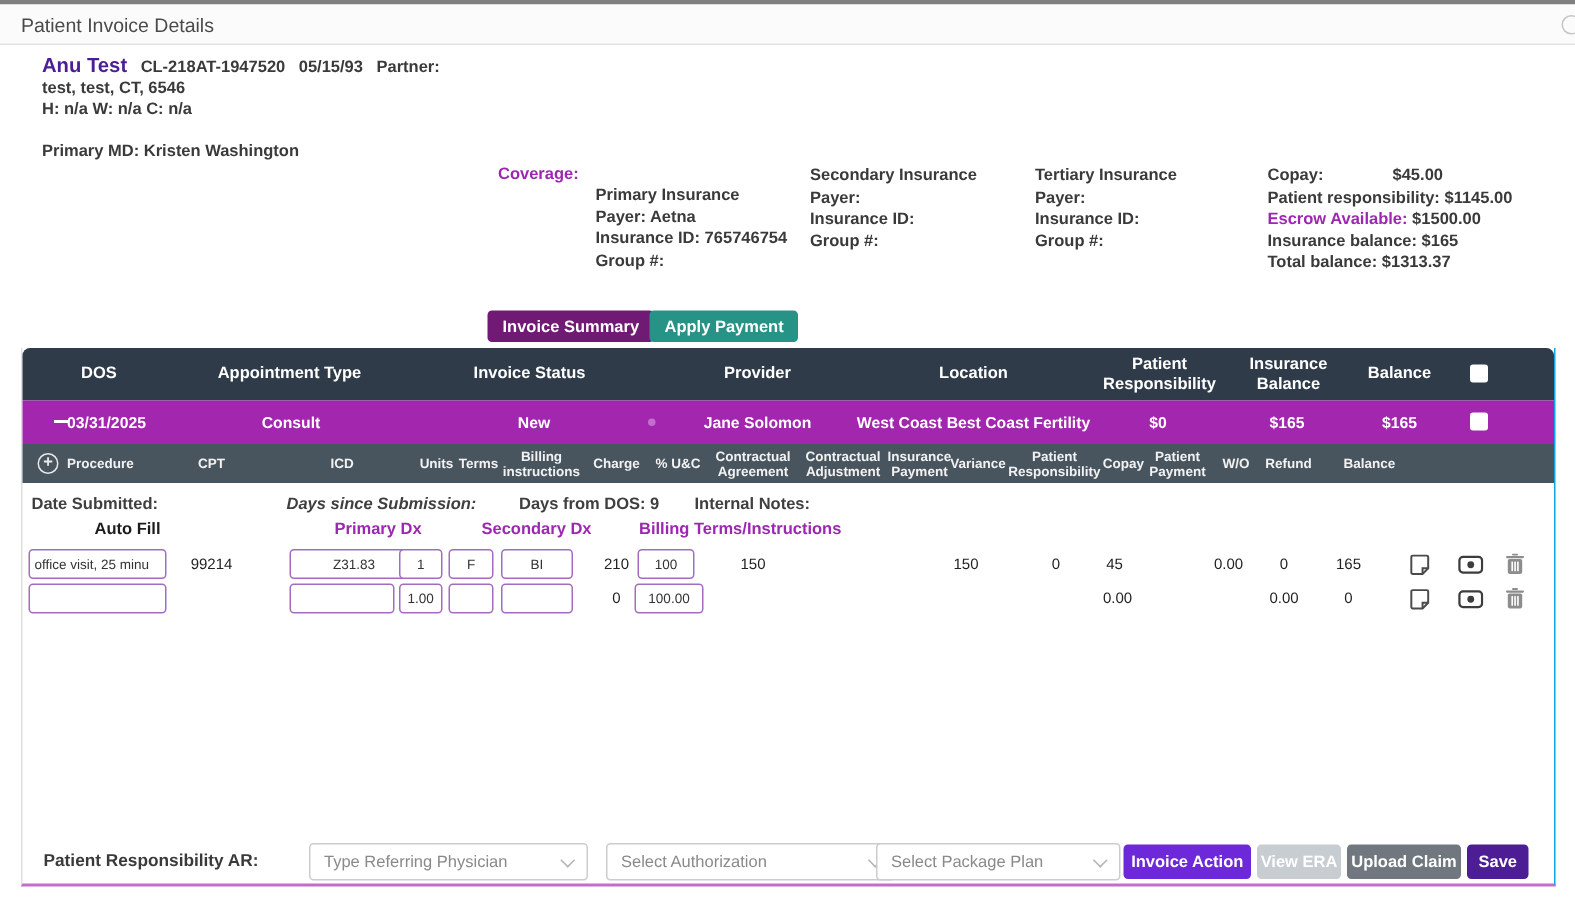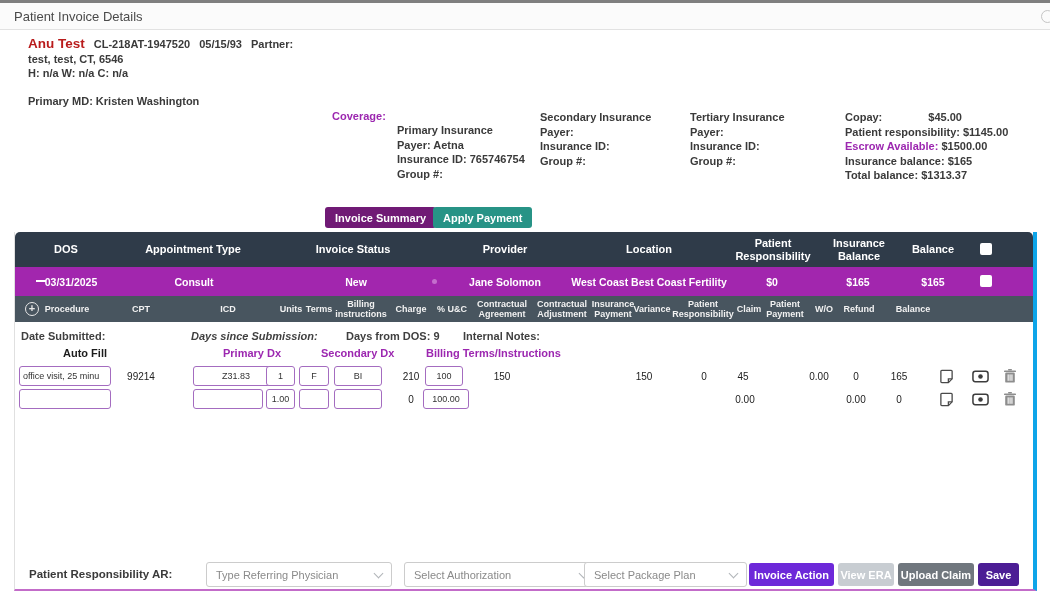--- a/index.html
+++ b/index.html
@@ -7,34 +7,34 @@
   .screen { position:relative; width:1050px; height:605px; background:#fff; overflow:hidden; }
 
   
   .topstrip { position:absolute; left:0; top:0; width:100%; height:3px; background:#7f7f7f; }
   .titlebar { position:absolute; left:0; top:3px; width:100%; height:27px; background:#fbfbfb; border-bottom:1px solid #e2e2e2; }
   .pagetitle { position:absolute; left:14px; top:0; line-height:27px; font-size:13px; color:#4a4a4a; }
   .cornercircle { position:absolute; left:1041px; top:10px; width:13px; height:13px; border:1.5px solid #c5c5c5; border-radius:50%; }
 
   
   .ptline { position:absolute; font-size:11px; font-weight:bold; color:#3a3a3a; white-space:nowrap; }
-  .ptname { font-size:13.5px; color:#b91c1c; }
+  .ptname { font-size:13.5px; color:#4c1d95; }
   .ptsub { font-size:11px; margin-left:9px; }
 
   
   .covlabel { position:absolute; font-size:11px; font-weight:bold; color:#9c27b0; }
   .covcol { position:absolute; font-size:11px; font-weight:bold; color:#3a3a3a; line-height:14.5px; white-space:nowrap; }
   .covrow1 { display:flex; justify-content:space-between; width:117px; }
   .purple { color:#9c27b0; }
 
   
   .btn-top { position:absolute; top:207px; height:21px; border:none; border-radius:3px; color:#fff; font-size:11px; font-weight:bold; font-family:inherit; padding:0 10px; display:flex; align-items:center; cursor:pointer; }
 
   
-  .card { position:absolute; left:14px; top:232px; width:1023px; height:359px; background:#fff; border-left:1px solid #e0e0e0; border-right:4px solid #0ea5e9; border-bottom:2px solid #c36cc9; }
+  .card { position:absolute; left:14px; top:232px; width:1023px; height:359px; background:#fff; border-left:1px solid #e0e0e0; border-right:1px solid #0ea5e9; border-bottom:2px solid #c36cc9; }
   .thead { position:absolute; left:0; top:0; width:100%; height:35px; background:#2f3b49; border-radius:5px 5px 0 0; }
   .prow  { position:absolute; left:0; top:35px; width:100%; height:29px; background:#a226ae; }
   .shead { position:absolute; left:0; top:64px; width:100%; height:26px; background:#48555f; }
 
   .th { position:absolute; top:0; height:35px; transform:translateX(-50%); display:flex; align-items:center; justify-content:center; text-align:center; color:#fff; font-size:11px; font-weight:bold; line-height:1.15; }
   .pc { position:absolute; top:35px; height:29px; transform:translateX(-50%); display:flex; align-items:center; justify-content:center; text-align:center; color:#fff; font-size:10.5px; font-weight:bold; white-space:nowrap; }
   .sh { position:absolute; top:64px; height:26px; transform:translateX(-50%); display:flex; align-items:center; justify-content:center; text-align:center; color:#f2f2f2; font-size:9px; font-weight:bold; line-height:1.15; }
 
   .cb { position:absolute; width:12px; height:12px; background:#fff; border-radius:2px; cursor:pointer; }
   .minusbar { position:absolute; width:10px; height:2px; background:#fff; cursor:pointer; }
@@ -142,21 +142,21 @@
     <div class="sh" style="left:276px;">Units</div>
     <div class="sh" style="left:304px;">Terms</div>
     <div class="sh" style="left:346px; width:56px;">Billing instructions</div>
     <div class="sh" style="left:396px;">Charge</div>
     <div class="sh" style="left:437px;">% U&amp;C</div>
     <div class="sh" style="left:487px; width:62px;">Contractual Agreement</div>
     <div class="sh" style="left:547px; width:62px;">Contractual Adjustment</div>
     <div class="sh" style="left:598px; width:55px;">Insurance Payment</div>
     <div class="sh" style="left:637px;">Variance</div>
     <div class="sh" style="left:688px; width:74px;">Patient Responsibility</div>
-    <div class="sh" style="left:734px;">Claim</div>
+    <div class="sh" style="left:734px;">Copay</div>
     <div class="sh" style="left:770px; width:50px;">Patient Payment</div>
     <div class="sh" style="left:809px;">W/O</div>
     <div class="sh" style="left:844px;">Refund</div>
     <div class="sh" style="left:898px;">Balance</div>
 
     <div class="meta" style="left:6px;   top:98px;">Date Submitted:</div>
     <div class="meta" style="left:176px; top:98px;font-style:italic;">Days since Submission:</div>
     <div class="meta" style="left:331px; top:98px;">Days from DOS: 9</div>
     <div class="meta purple" style="left:448px; top:98px; font-weight:bold;">Internal Notes:</div>
 

